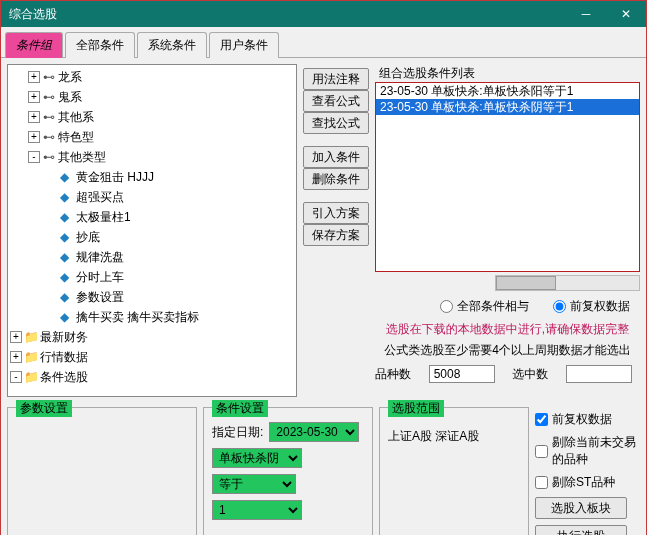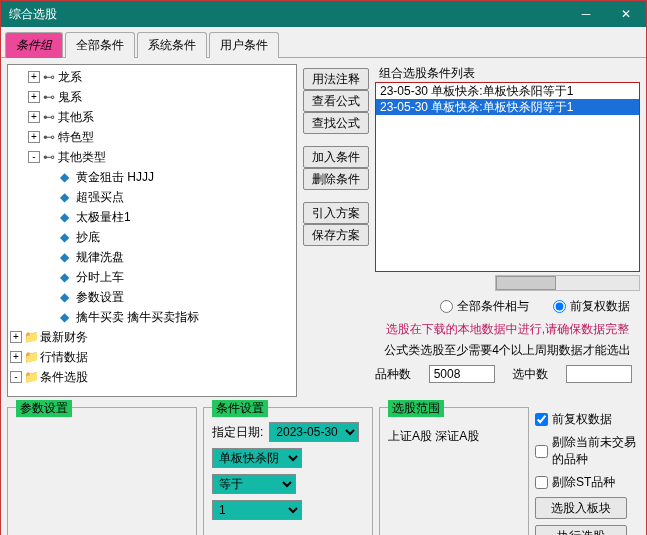--- a/index.html
+++ b/index.html
@@ -40,21 +40,21 @@
 .counts { display: flex; justify-content: space-between; gap: 6px; padding: 4px 8px 0 0; align-items: center; }
 .count-box { width: 66px; height: 18px; border: 1px solid #888; background: #fff; display: inline-flex; align-items: center; padding: 8px 4px; }
 .lower { display: flex; padding: 4px 6px; gap: 6px; flex: 1; }
 .group { border: 1px solid #aaa; position: relative; padding: 14px 8px 8px; }
 .group-title { position: absolute; left: 8px; top: -8px; background: #22c55e; padding: 0 4px; }
 .g-left { width: 190px; }
 .g-mid { width: 170px; display: flex; flex-direction: column; gap: 6px; }
 .g-right { width: 150px; display: flex; flex-direction: column; gap: 4px; }
 .g-opts { flex: 1; display: flex; flex-direction: column; gap: 6px; align-items: flex-start; padding-top: 4px; }
 .row { display: flex; align-items: center; gap: 6px; }
-select, input.text { border: 1px solid #888; background: #14b8a6; height: 20px; font-size: 12px; padding: 0 2px; }
+select, input.text { border: 1px solid #888; background: #22c55e; height: 20px; font-size: 12px; padding: 0 2px; }
 .chk-row { display: flex; align-items: center; gap: 4px; }
 .btn-wide { width: 92px; }
 </style>
 </head>
 <body>
 
 <div class="window">
   <div class="titlebar">
     <span>综合选股</span>
     <div class="titlebar-spacer"></div>

